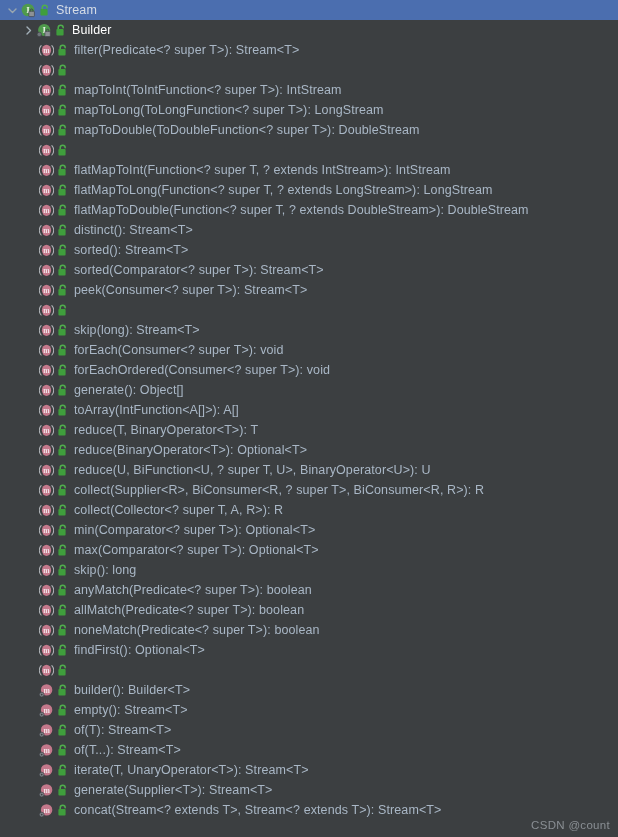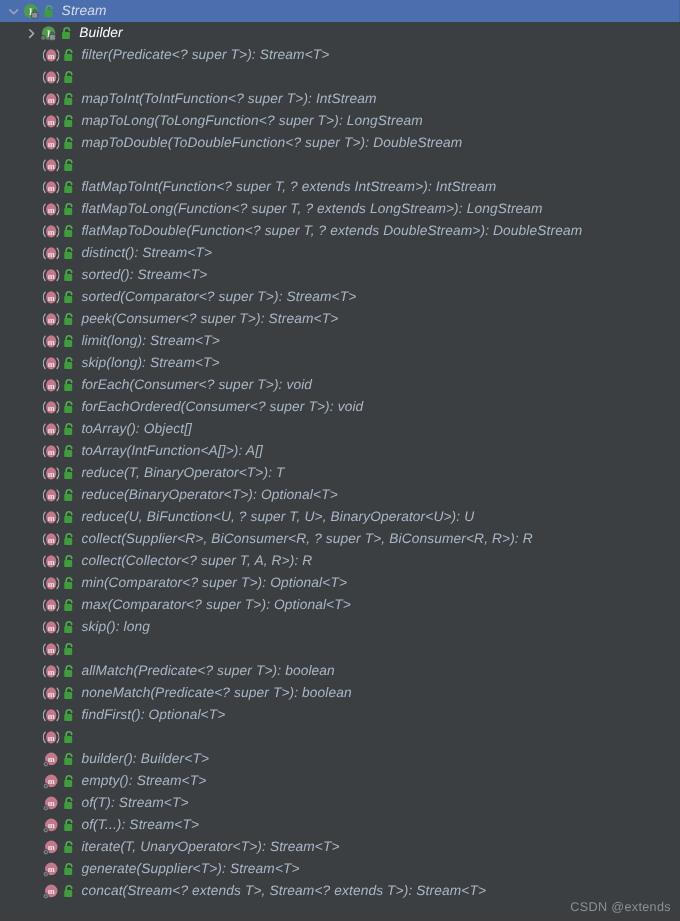--- a/index.html
+++ b/index.html
@@ -64,21 +64,20 @@
     align-items: center;
     justify-content: center;
     margin-right: 2px;
   }
   .row-label {
     font-size: 12.5px;
     color: #a9b7c6;
     letter-spacing: 0.1px;
     line-height: 20px;
     padding-left: 2px;
-    font-style: italic;
   }
   .row-label.type-label {
     color: #ffffff;
   }
   .watermark {
     position: absolute;
     right: 8px;
     bottom: 6px;
     font-size: 11.5px;
     color: #8a8f94;
@@ -378,21 +377,20 @@
             <path d="M12.9 2.6 a7 7 0 0 1 0 9.4" fill="none" stroke="#b0b4b8" stroke-width="1.1" stroke-linecap="round"></path>
             <text x="7.5" y="10.3" font-family="Liberation Serif, serif" font-size="7.6" font-weight="bold" fill="#f0e3e7" text-anchor="middle">m</text>
           </svg>
         </div>
         <div class="icon-access">
           <svg width="12" height="13" viewBox="0 0 12 13">
             <path d="M3.2 5.3 v-1.6 a2.5 2.5 0 0 1 5 0" fill="none" stroke="#4fae4c" stroke-width="1.5" stroke-linecap="round"></path>
             <rect x="1.4" y="5.1" width="7.2" height="6.4" rx="0.9" fill="#3f9e3c"></rect>
           </svg>
         </div>
-        <span class="row-label">limit(long): Stream&lt;T&gt;</span>
       </div>
       <div class="tree-row">
         <div class="indent" style="width: 38px;"></div>
         <div class="icon-main">
           <svg width="15" height="15" viewBox="0 0 15 15">
             <ellipse cx="7.5" cy="7.3" rx="4.6" ry="5.6" fill="#c4788b"></ellipse>
             <path d="M2.1 2.6 a7 7 0 0 0 0 9.4" fill="none" stroke="#b0b4b8" stroke-width="1.1" stroke-linecap="round"></path>
             <path d="M12.9 2.6 a7 7 0 0 1 0 9.4" fill="none" stroke="#b0b4b8" stroke-width="1.1" stroke-linecap="round"></path>
             <text x="7.5" y="10.3" font-family="Liberation Serif, serif" font-size="7.6" font-weight="bold" fill="#f0e3e7" text-anchor="middle">m</text>
           </svg>
@@ -450,21 +448,21 @@
             <path d="M12.9 2.6 a7 7 0 0 1 0 9.4" fill="none" stroke="#b0b4b8" stroke-width="1.1" stroke-linecap="round"></path>
             <text x="7.5" y="10.3" font-family="Liberation Serif, serif" font-size="7.6" font-weight="bold" fill="#f0e3e7" text-anchor="middle">m</text>
           </svg>
         </div>
         <div class="icon-access">
           <svg width="12" height="13" viewBox="0 0 12 13">
             <path d="M3.2 5.3 v-1.6 a2.5 2.5 0 0 1 5 0" fill="none" stroke="#4fae4c" stroke-width="1.5" stroke-linecap="round"></path>
             <rect x="1.4" y="5.1" width="7.2" height="6.4" rx="0.9" fill="#3f9e3c"></rect>
           </svg>
         </div>
-        <span class="row-label">toArray(): Object[]</span>
+        <span class="row-label">generate(): Object[]</span>
       </div>
       <div class="tree-row">
         <div class="indent" style="width: 38px;"></div>
         <div class="icon-main">
           <svg width="15" height="15" viewBox="0 0 15 15">
             <ellipse cx="7.5" cy="7.3" rx="4.6" ry="5.6" fill="#c4788b"></ellipse>
             <path d="M2.1 2.6 a7 7 0 0 0 0 9.4" fill="none" stroke="#b0b4b8" stroke-width="1.1" stroke-linecap="round"></path>
             <path d="M12.9 2.6 a7 7 0 0 1 0 9.4" fill="none" stroke="#b0b4b8" stroke-width="1.1" stroke-linecap="round"></path>
             <text x="7.5" y="10.3" font-family="Liberation Serif, serif" font-size="7.6" font-weight="bold" fill="#f0e3e7" text-anchor="middle">m</text>
           </svg>
@@ -630,20 +628,21 @@
             <path d="M12.9 2.6 a7 7 0 0 1 0 9.4" fill="none" stroke="#b0b4b8" stroke-width="1.1" stroke-linecap="round"></path>
             <text x="7.5" y="10.3" font-family="Liberation Serif, serif" font-size="7.6" font-weight="bold" fill="#f0e3e7" text-anchor="middle">m</text>
           </svg>
         </div>
         <div class="icon-access">
           <svg width="12" height="13" viewBox="0 0 12 13">
             <path d="M3.2 5.3 v-1.6 a2.5 2.5 0 0 1 5 0" fill="none" stroke="#4fae4c" stroke-width="1.5" stroke-linecap="round"></path>
             <rect x="1.4" y="5.1" width="7.2" height="6.4" rx="0.9" fill="#3f9e3c"></rect>
           </svg>
         </div>
+        <span class="row-label">anyMatch(Predicate&lt;? super T&gt;): boolean</span>
       </div>
       <div class="tree-row">
         <div class="indent" style="width: 38px;"></div>
         <div class="icon-main">
           <svg width="15" height="15" viewBox="0 0 15 15">
             <ellipse cx="7.5" cy="7.3" rx="4.6" ry="5.6" fill="#c4788b"></ellipse>
             <path d="M2.1 2.6 a7 7 0 0 0 0 9.4" fill="none" stroke="#b0b4b8" stroke-width="1.1" stroke-linecap="round"></path>
             <path d="M12.9 2.6 a7 7 0 0 1 0 9.4" fill="none" stroke="#b0b4b8" stroke-width="1.1" stroke-linecap="round"></path>
             <text x="7.5" y="10.3" font-family="Liberation Serif, serif" font-size="7.6" font-weight="bold" fill="#f0e3e7" text-anchor="middle">m</text>
           </svg>
@@ -829,14 +828,14 @@
         </div>
         <div class="icon-access">
           <svg width="12" height="13" viewBox="0 0 12 13">
             <path d="M3.2 5.3 v-1.6 a2.5 2.5 0 0 1 5 0" fill="none" stroke="#4fae4c" stroke-width="1.5" stroke-linecap="round"></path>
             <rect x="1.4" y="5.1" width="7.2" height="6.4" rx="0.9" fill="#3f9e3c"></rect>
           </svg>
         </div>
         <span class="row-label">concat(Stream&lt;? extends T&gt;, Stream&lt;? extends T&gt;): Stream&lt;T&gt;</span>
       </div>
     </div>
-  <div class="watermark">CSDN @extends</div>
+  <div class="watermark">CSDN @count</div>
 </div>
 
 </body></html>

